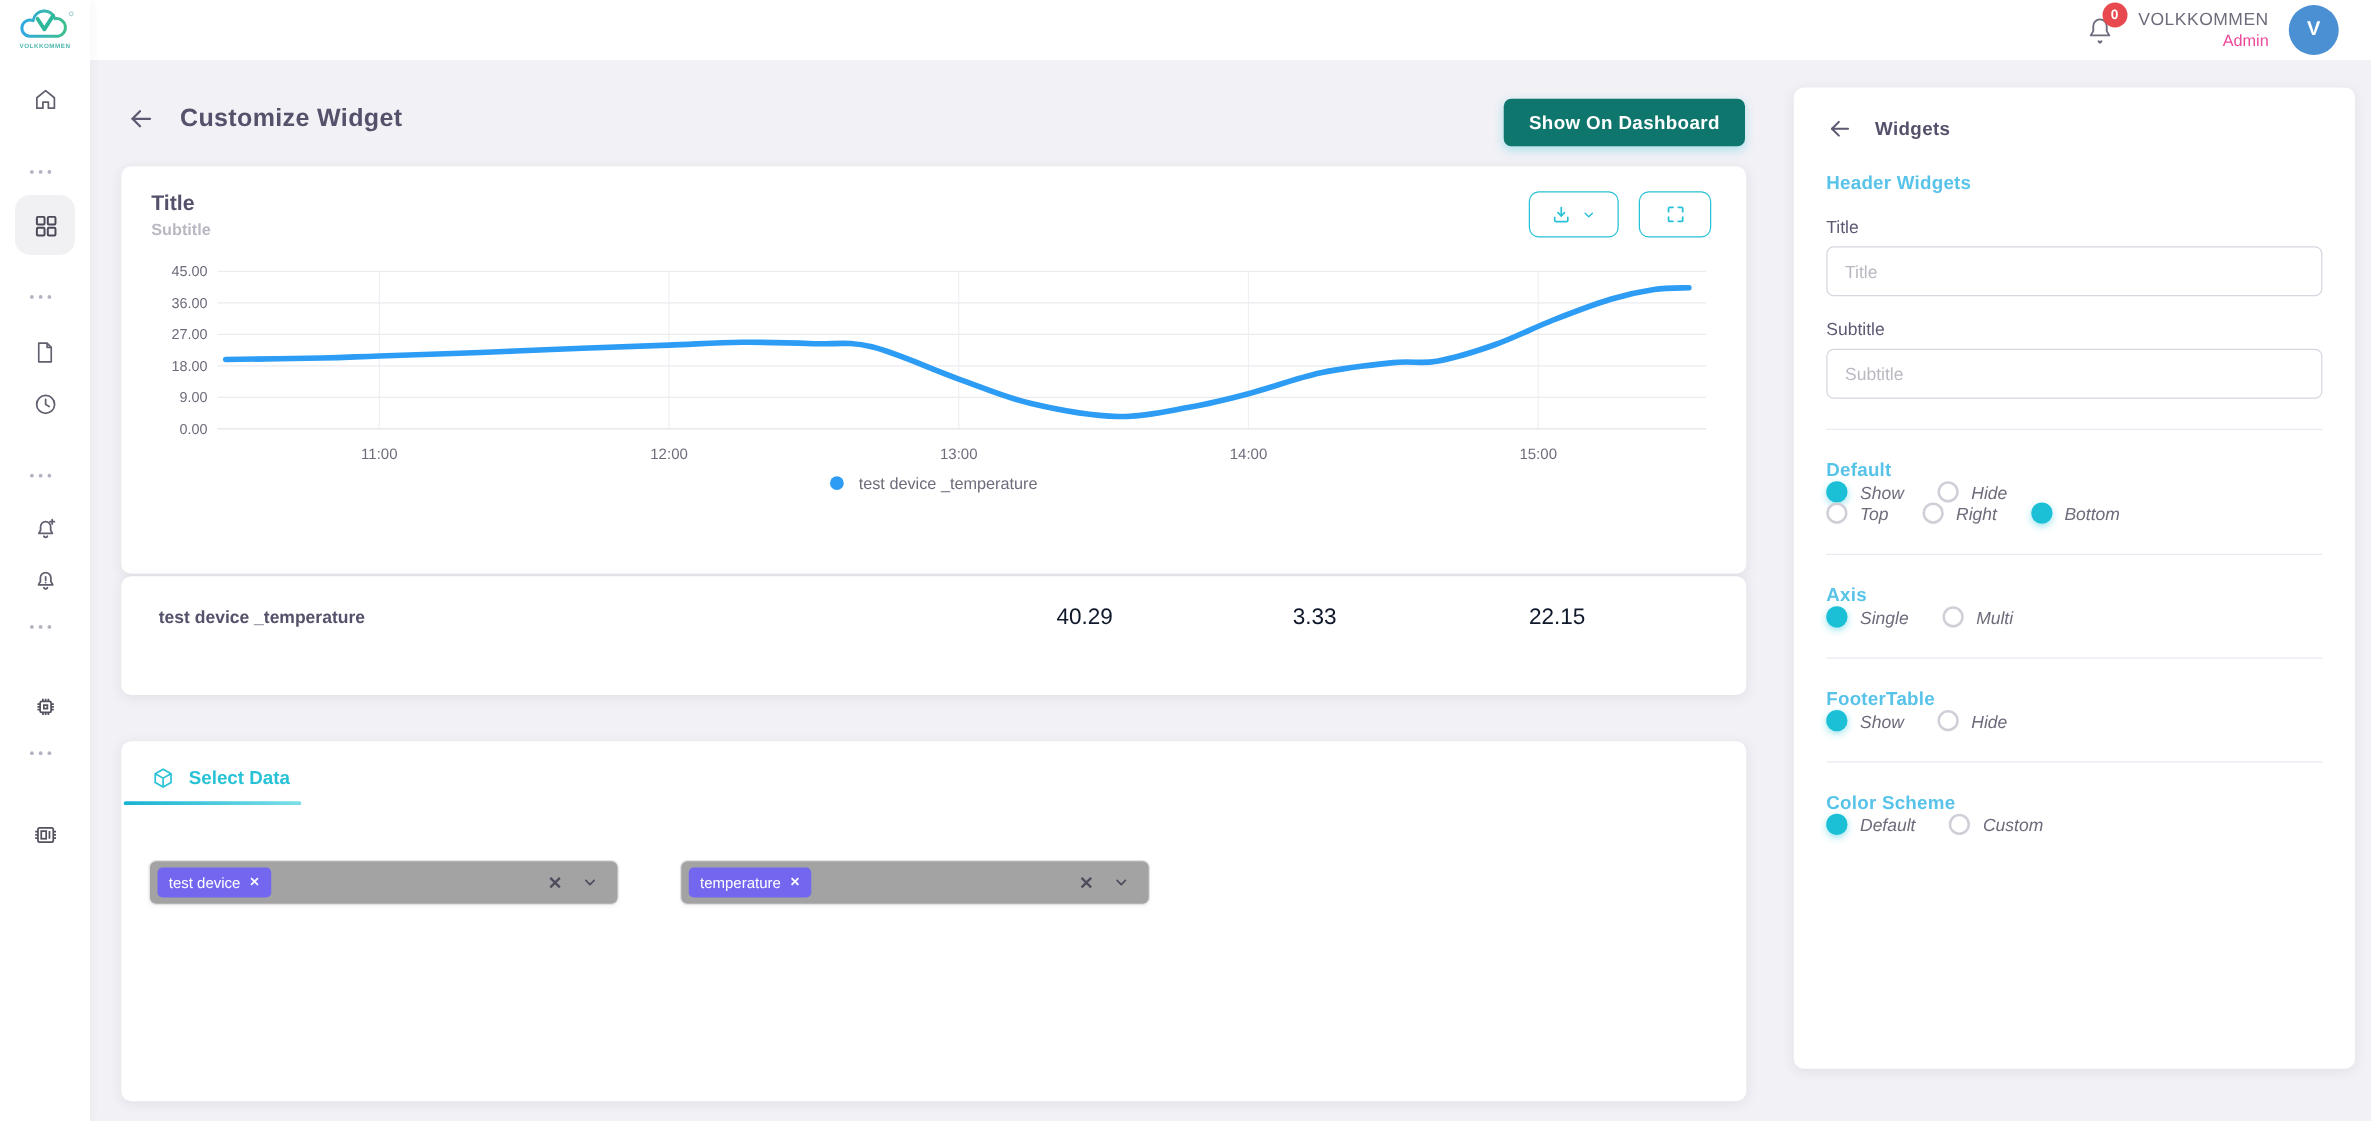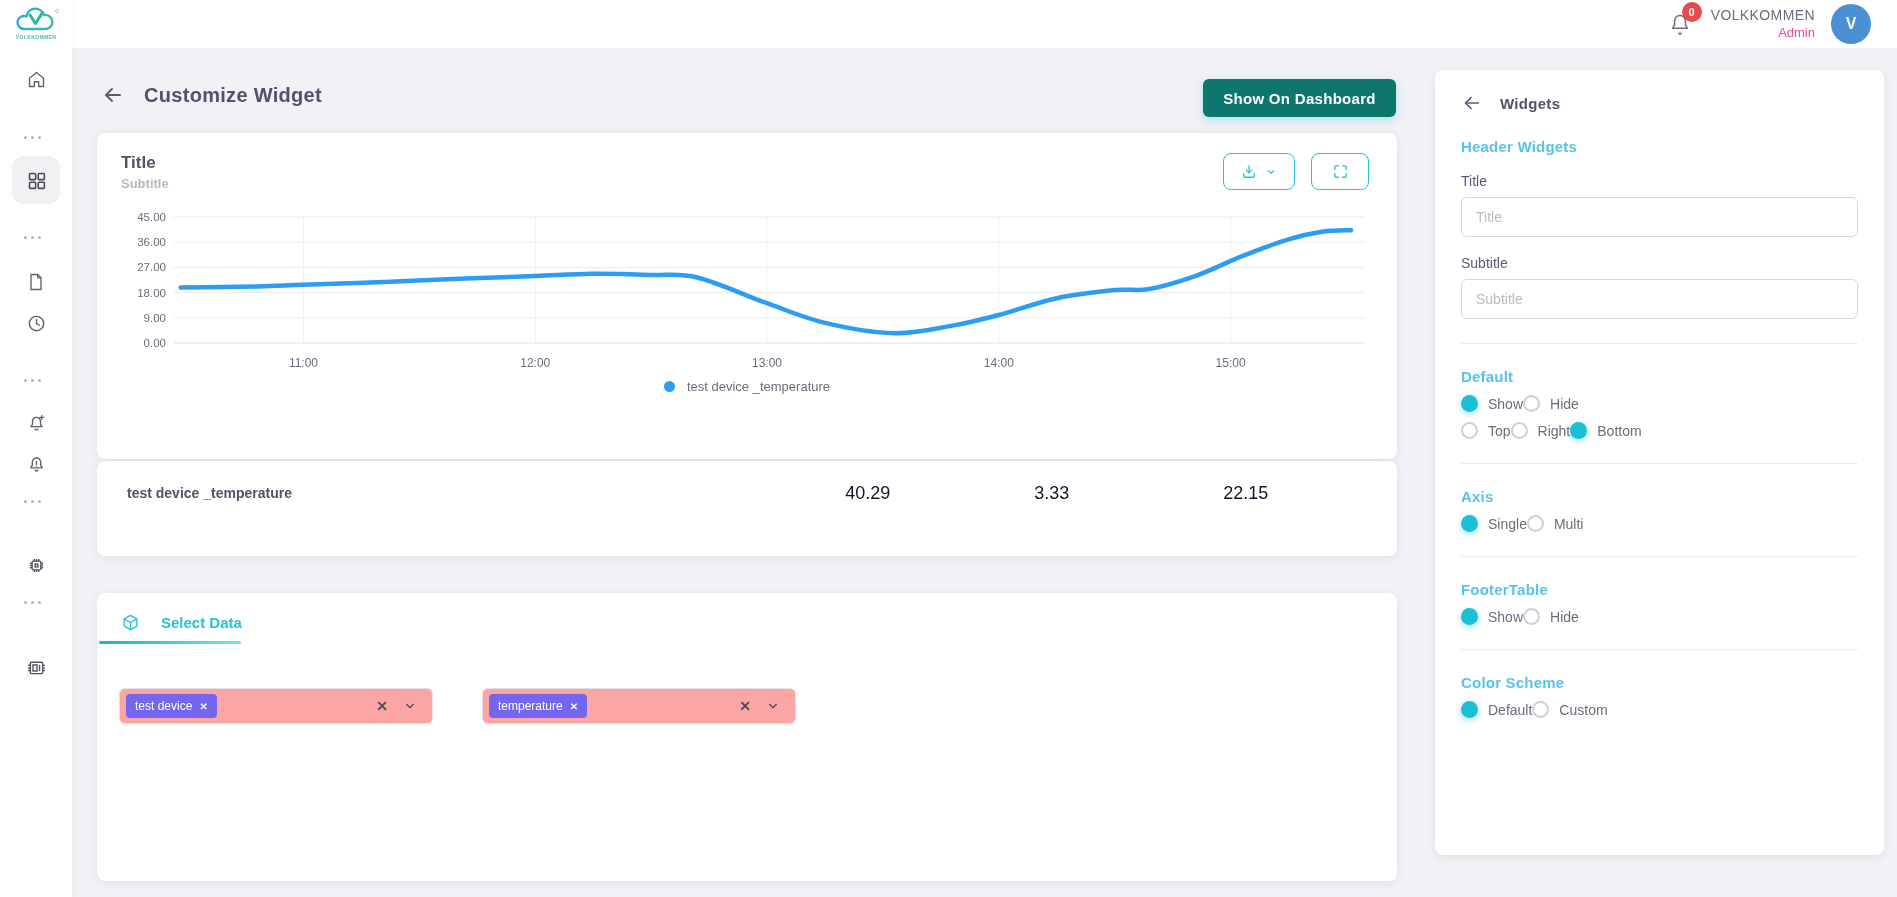--- a/index.html
+++ b/index.html
@@ -73,28 +73,28 @@
   .table-card { left:25px; top:413px; width:1300px; height:95px; padding:10px 20px; }
   .ft-grid { display:grid; grid-template-columns:57% 15% 15% 13%; align-items:center; }
   .ft-head { background:#f3f2f7; height:32px; border-radius:2px; }
   .ft-head div { font-size:12px; font-weight:bold; color:#6e6b7b; letter-spacing:.5px; padding-left:10px; }
   .ft-row { height:44px; }
   .ft-row .ft-name { font-size:14px; font-weight:bold; color:#55516b; padding-left:10px; }
   .ft-row div { font-size:18px; color:#0f172a; padding-left:10px; }
   
   .select-card { left:25px; top:545px; width:1300px; height:288px; padding:18px 0 0 0; }
   .tab {
-    display:inline-flex; align-items:center; gap:21px; color:#28c2d7;
+    display:inline-flex; align-items:center; gap:11px; color:#28c2d7;
     font-size:15px; font-weight:bold; padding:2px 26px 12px 24px; position:relative; cursor:pointer;
   }
   .tab-underline { position:absolute; left:2px; bottom:0; width:142px; height:3px;
     background:linear-gradient(90deg,#17b3d2,#7cdfe8); border-radius:2px; }
   .selects-row { display:flex; gap:49px; margin:44px 0 0 22px; }
   .select-box {
-    position:relative; width:314px; height:36px; background:#fca5a5;
+    position:relative; width:376px; height:36px; background:#a3a3a3;
     border:1px solid #e2e1e8; border-radius:6px; box-shadow:0 1px 3px rgba(0,0,0,.04);
     display:flex; align-items:center; padding:0 66px 0 6px; cursor:pointer;
   }
   .chip {
     background:#7367f0; color:#fff; font-size:12px; border-radius:4px;
     padding:5px 9px; display:inline-flex; align-items:center; gap:7px; white-space:nowrap;
   }
   .chip-x { font-size:10px; font-weight:bold; cursor:pointer; opacity:.95; }
   .select-clear { position:absolute; right:44px; font-size:14px; font-weight:bold; color:#4f4c5c; cursor:pointer; }
   .select-caret { position:absolute; right:14px; display:flex; cursor:pointer; }
@@ -104,21 +104,21 @@
   .panel-title { font-size:15px; font-weight:600; color:#55516b; letter-spacing:.3px; }
   .section-heading { color:#58c3e9; font-size:15px; font-weight:bold; letter-spacing:.2px; }
   .mt-head { margin-top:24px; }
   .field-label { font-size:14px; color:#5e5873; margin-top:18px; }
   .text-input {
     width:100%; height:40px; margin-top:8px; border:1px solid #d8d6de; border-radius:6px;
     padding:0 14px; font-family:inherit; font-size:14px; color:#6e6b7b; outline:none; background:#fff;
   }
   .text-input::placeholder { color:#b9b9c3; }
   .divider { height:1px; background:#ebe9f1; margin-top:24px; }
-  .radio-row { display:flex; margin-top:10px; }
+  .radio-row { display:flex; gap:27px; margin-top:0;font-style:italic; }
   .radio { display:flex; align-items:center; gap:10px; font-size:14px; color:#6e6b7b; cursor:pointer; }
   .radio-dot { width:17px; height:17px; border-radius:50%; border:2px solid #d0cfd8; background:#fff; flex:0 0 auto; }
   .radio-dot.on { border:none; background:#1bc0d6; box-shadow:0 2px 6px rgba(27,192,214,.45); }
   svg { display:block; }
 </style>
 </head>
 <body>
 
 <nav class="sidebar">
   <div class="logo">

